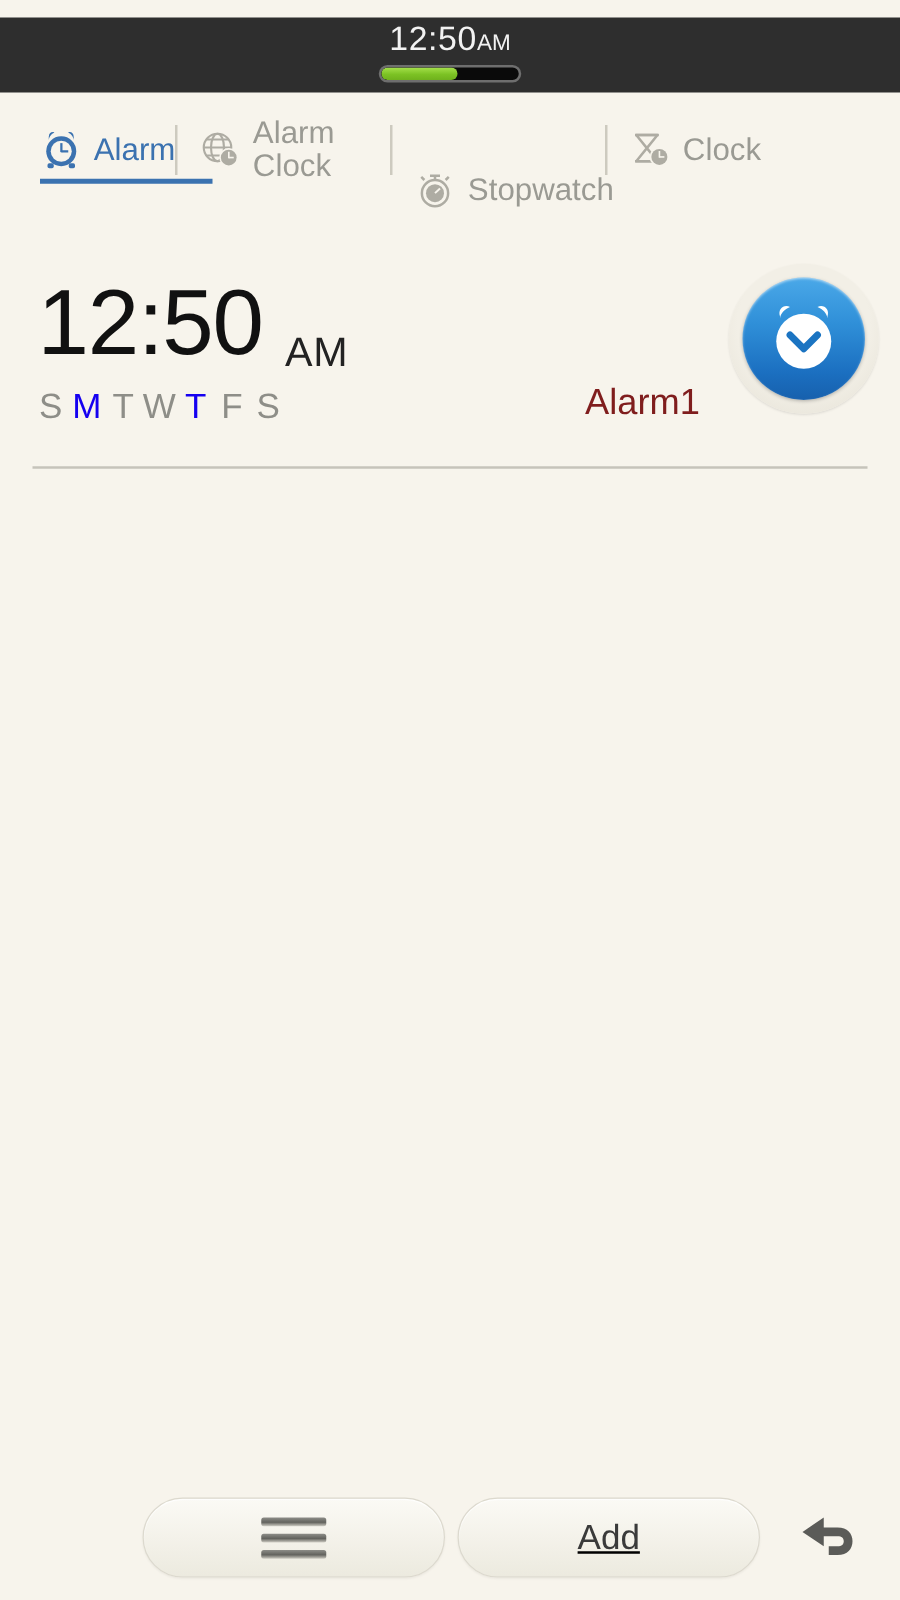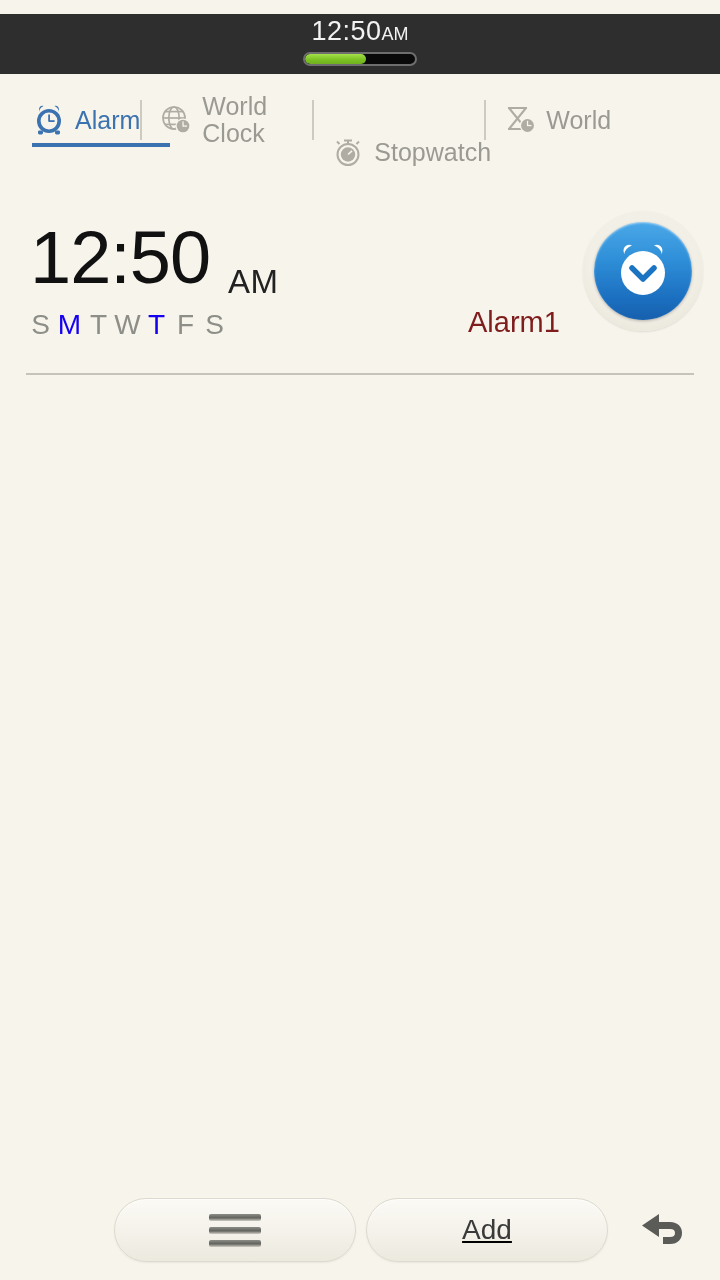--- a/index.html
+++ b/index.html
@@ -173,21 +173,21 @@
             <line x1="4" y1="15" x2="26" y2="15"></line>
             <line x1="6.3" y1="8.6" x2="23.7" y2="8.6"></line>
             <line x1="6.3" y1="21.4" x2="23.7" y2="21.4"></line>
           </g>
           <circle cx="24" cy="23" r="7.6" fill="#f7f4ec"></circle>
           <circle cx="24" cy="23" r="6.3" fill="#aeaca3"></circle>
           <rect x="23.4" y="18.4" width="1.3" height="5.2" fill="#f7f4ec"></rect>
           <rect x="24" y="22.4" width="4" height="1.3" fill="#f7f4ec"></rect>
         </svg>
       </span>
-      <span class="tab-label">World Clock</span>
+      <span class="tab-label">Alarm Clock</span>
     </div>
 
     <span class="tab-sep"></span>
 
     <div class="tab" id="tab-stop">
       <span class="icon">
         <svg width="34" height="34" viewBox="0 0 34 34">
           <g stroke="#aeaca3" stroke-width="2" fill="none">
             <circle cx="17" cy="19.5" r="10.5"></circle>
             <line x1="13" y1="5.5" x2="21" y2="5.5"></line>
@@ -211,21 +211,21 @@
             <path d="M6 5 H23 L14.5 15.5 L23 26 H6 L14.5 15.5 Z"></path>
             <line x1="5" y1="5" x2="24" y2="5"></line>
             <line x1="5" y1="26" x2="24" y2="26"></line>
           </g>
           <circle cx="24.5" cy="22.5" r="7.8" fill="#f7f4ec"></circle>
           <circle cx="24.5" cy="22.5" r="6.4" fill="#aeaca3"></circle>
           <rect x="23.9" y="17.8" width="1.3" height="5.3" fill="#f7f4ec"></rect>
           <rect x="24.5" y="21.9" width="4" height="1.3" fill="#f7f4ec"></rect>
         </svg>
       </span>
-      <span class="tab-label">World</span>
+      <span class="tab-label">Clock</span>
     </div>
   </div>
 
   <div class="alarm-row">
     <div class="alarm-time">12:50</div>
     <div class="alarm-ampm">AM</div>
     <div class="alarm-days">
       <span>S</span>
       <span class="on">M</span>
       <span>T</span>

